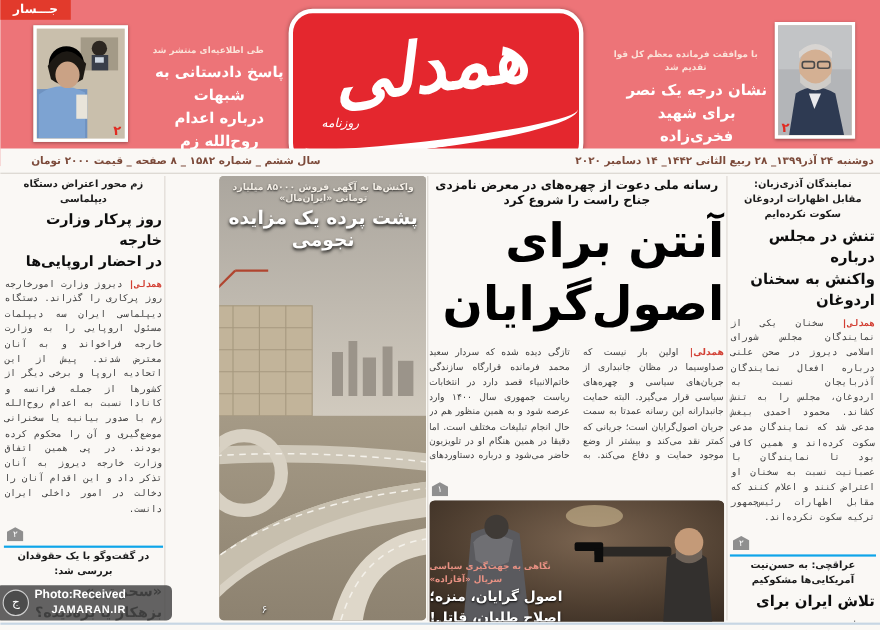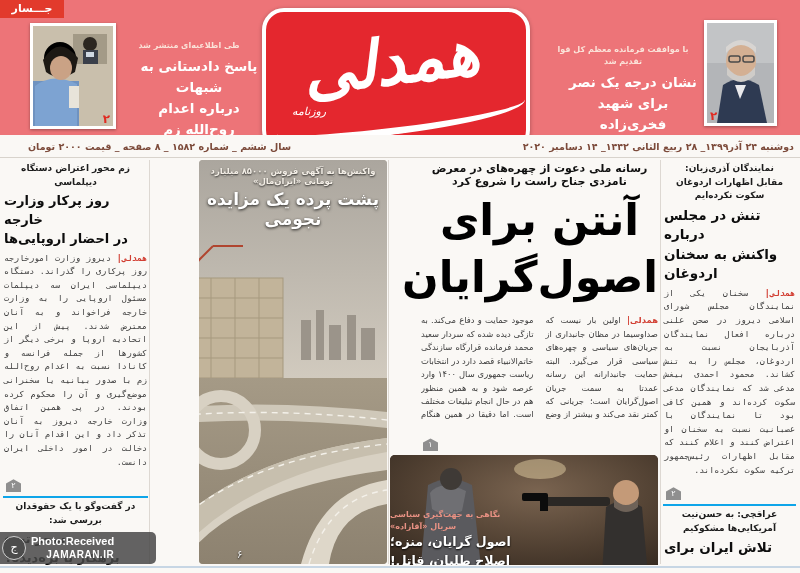--- a/index.html
+++ b/index.html
@@ -36,37 +36,37 @@
   .dateline { position:absolute; left:0; top:135px; width:800px; height:23px; background:#faf8f5;
      border-bottom:1px solid #d8d3cc; color:#7c4a3a; font-size:9.5px; font-weight:bold; }
   .date-right { position:absolute; right:6px; top:6px; }
   .date-left  { position:absolute; left:28px; top:6px; }
 
   
   .vline { position:absolute; top:160px; height:404px; width:1px; background:#ddd8d2; }
   .col { position:absolute; top:160px; height:405px; overflow:hidden; }
   .col-right { left:663px; width:133px; }
   .col-left  { left:3px;  width:145px; }
-  .col-main  { left:390px; width:268px;padding-left:31px; }
+  .col-main  { left:390px; width:268px; }
   .col-photo { left:151px; width:236px; }
 
   .item { padding:2px 1px 4px; }
   .item + .item { border-top:2px solid #0ea5e9; }
   .kick { text-align:center; font-size:9px; font-weight:bold; color:#1c1c1c; line-height:1.5; }
-  .hl { text-align:left; font-weight:bold; color:#0d0d0d; line-height:1.45; margin:3px 0 4px; }
+  .hl { text-align:right; font-weight:bold; color:#0d0d0d; line-height:1.45; margin:3px 0 4px; }
   .hl-sm { font-size:13.5px; }
   .body-txt { font-size:8.4px; color:#3c3c3c; text-align:justify; line-height:1.62;font-family:Liberation Mono, monospace; }
   .lead { color:#d23f33; font-weight:bold; }
   .badge-row { text-align:left; padding:3px 2px 0; }
   .page-badge { display:inline-block; width:15px; height:13px; background:#8f8f8f; color:#fff; font-size:8px;
      text-align:center; line-height:14px; clip-path:polygon(50% 0,100% 32%,100% 100%,0 100%,0 32%); }
 
   
   .main-kick { font-size:11px; font-weight:bold; text-align:center; color:#111; margin-top:2px; }
-  .main-hl { text-align:center; font-size:43px; font-weight:bold; color:#000; line-height:1.33; margin:4px 0 8px; }
+  .main-hl { text-align:right; font-size:43px; font-weight:bold; color:#000; line-height:1.33; margin:4px 0 8px; }
   .main-body { columns:2; column-gap:12px; font-size:8.4px; color:#3c3c3c; text-align:justify; line-height:1.6; height:118px; overflow:hidden; }
 
   .photo-card { position:relative; width:268px; height:121px; margin-top:4px; border-radius:5px; overflow:hidden; background:#40342a; }
   .series-cap { position:absolute; left:0; right:40px; bottom:6px; text-align:left; }
   .series-cap .sk { color:#e89183; font-size:8px; font-weight:bold; line-height:1.5; }
   .series-cap .st { color:#fff; font-size:12.5px; font-weight:bold; line-height:1.5; text-shadow:0 1px 2px #000; }
   .photo-num { position:absolute; left:6px; bottom:3px; color:#fff; font-size:9px; text-shadow:0 1px 2px #000; }
 
   
   .tall-photo { position:relative; width:188px; height:404px; border-radius:4px; overflow:hidden; background:#b4ac9e; }

